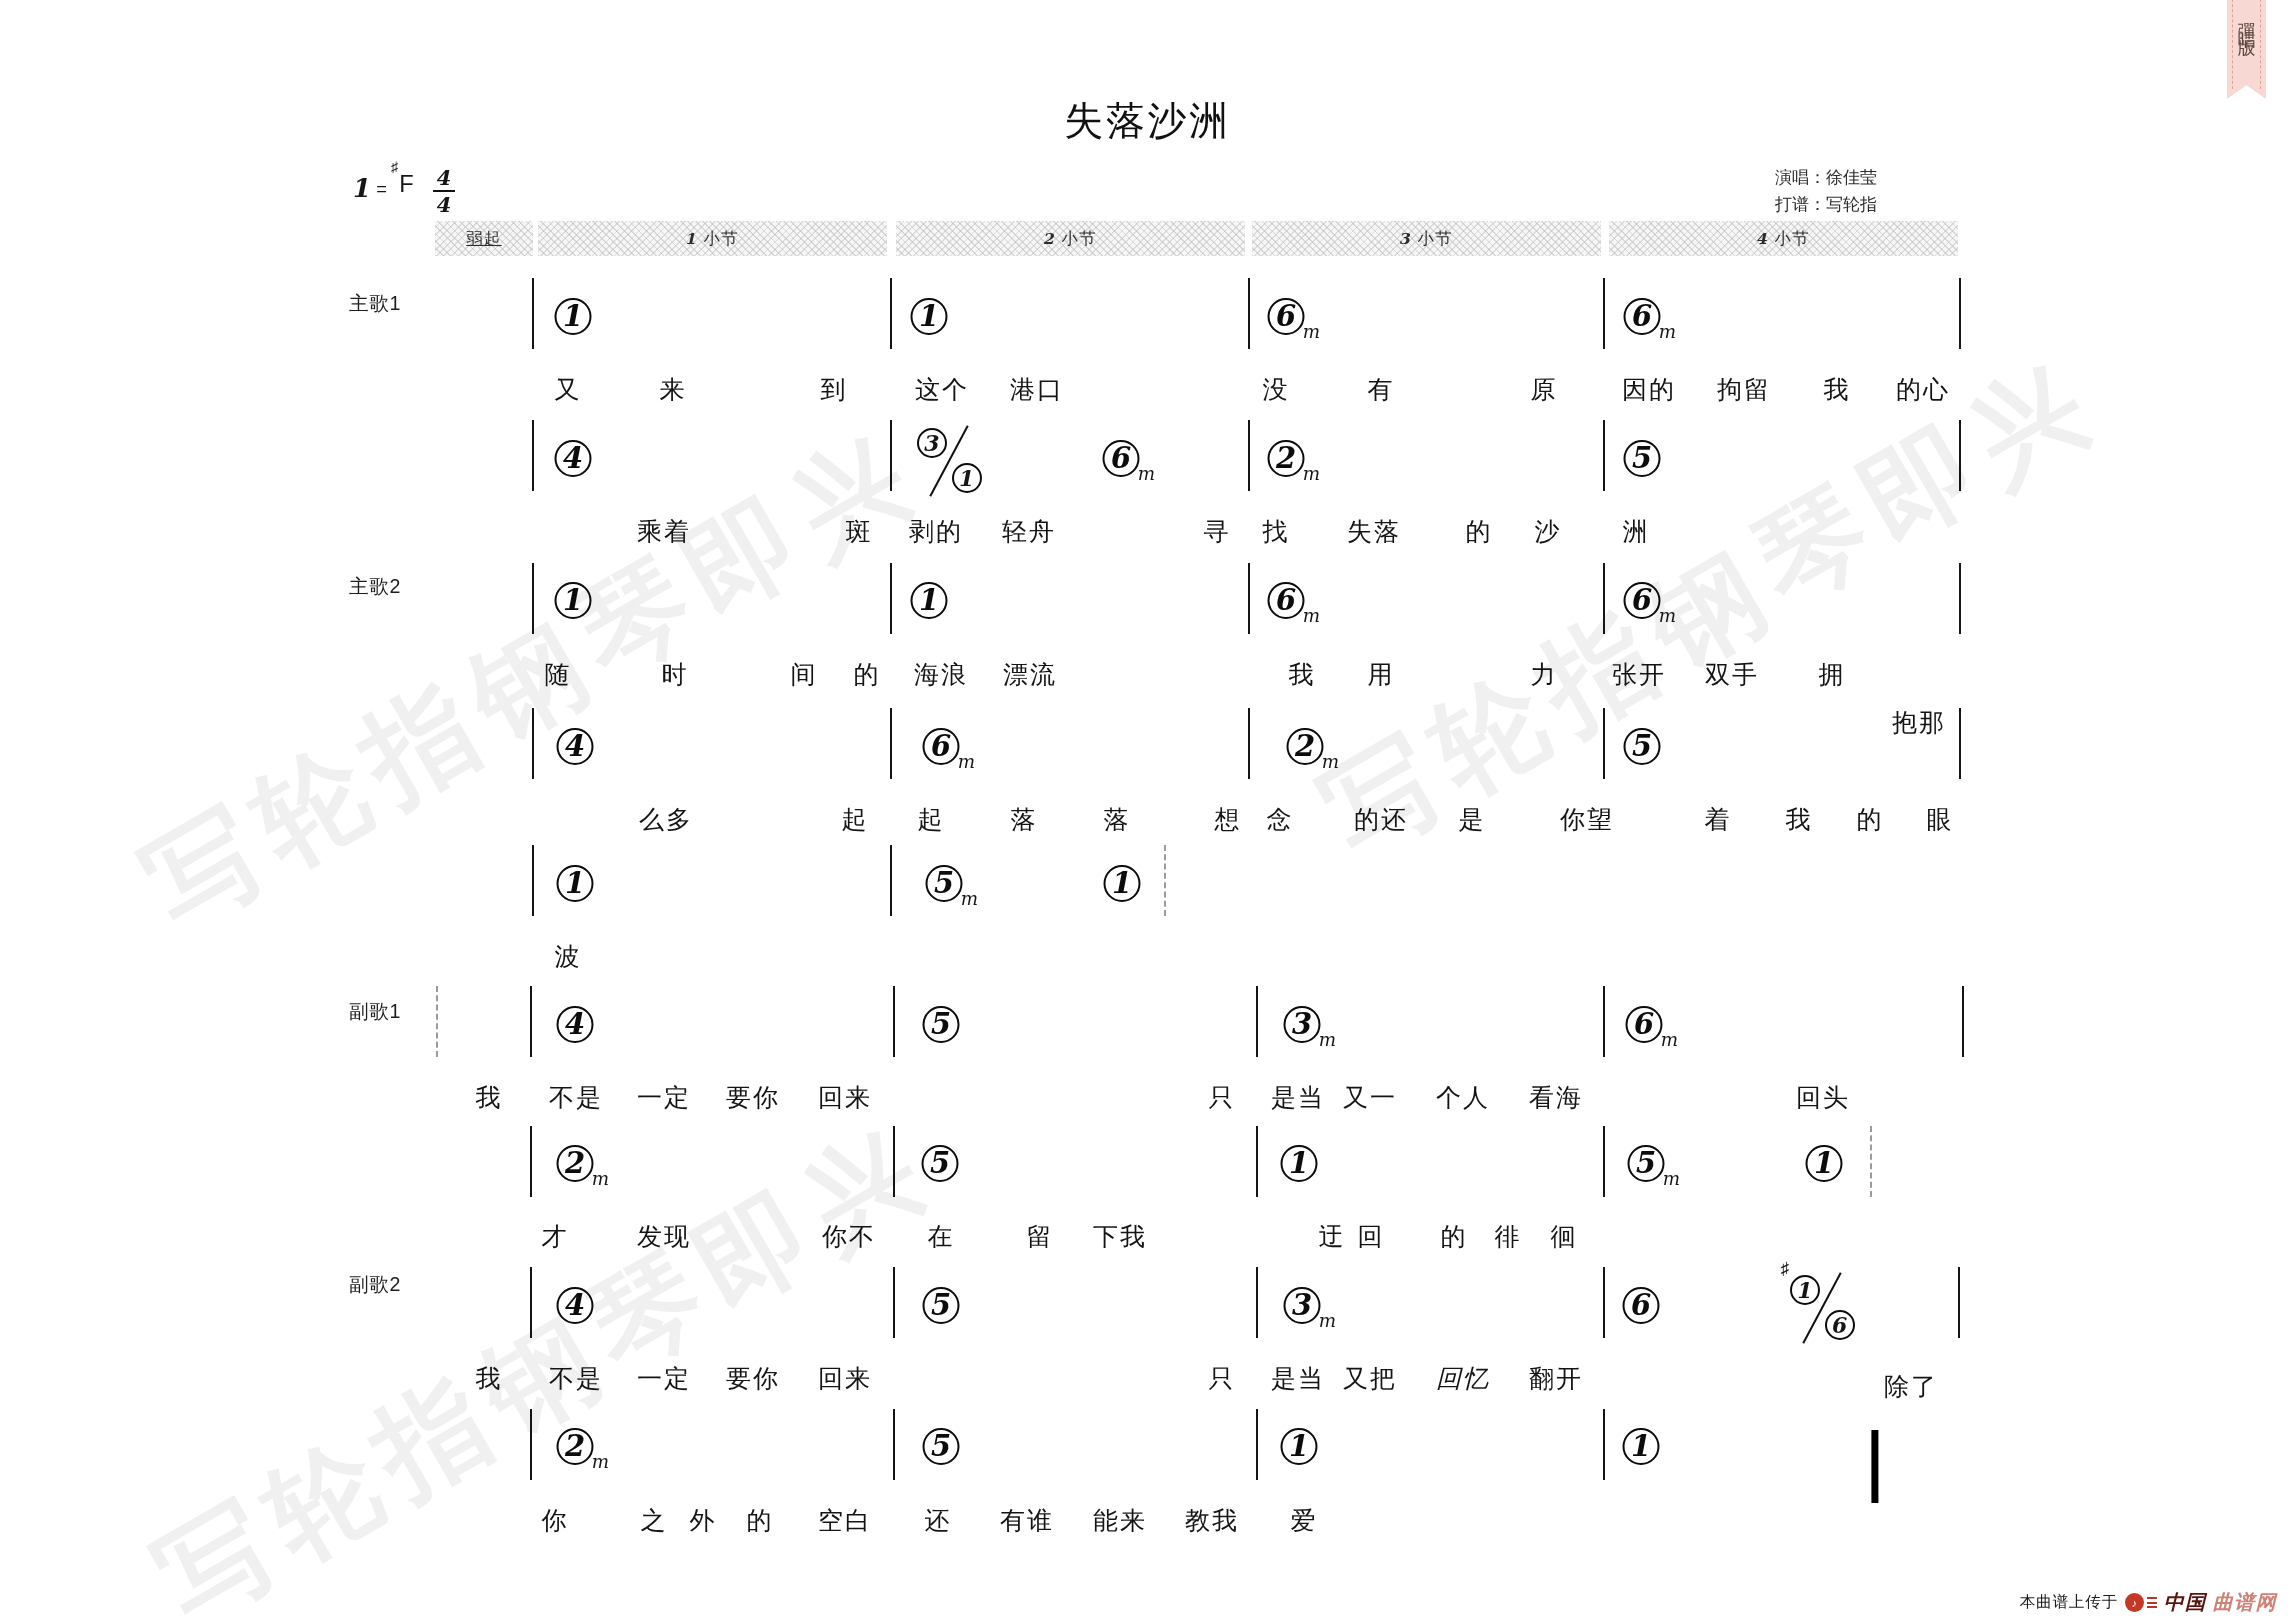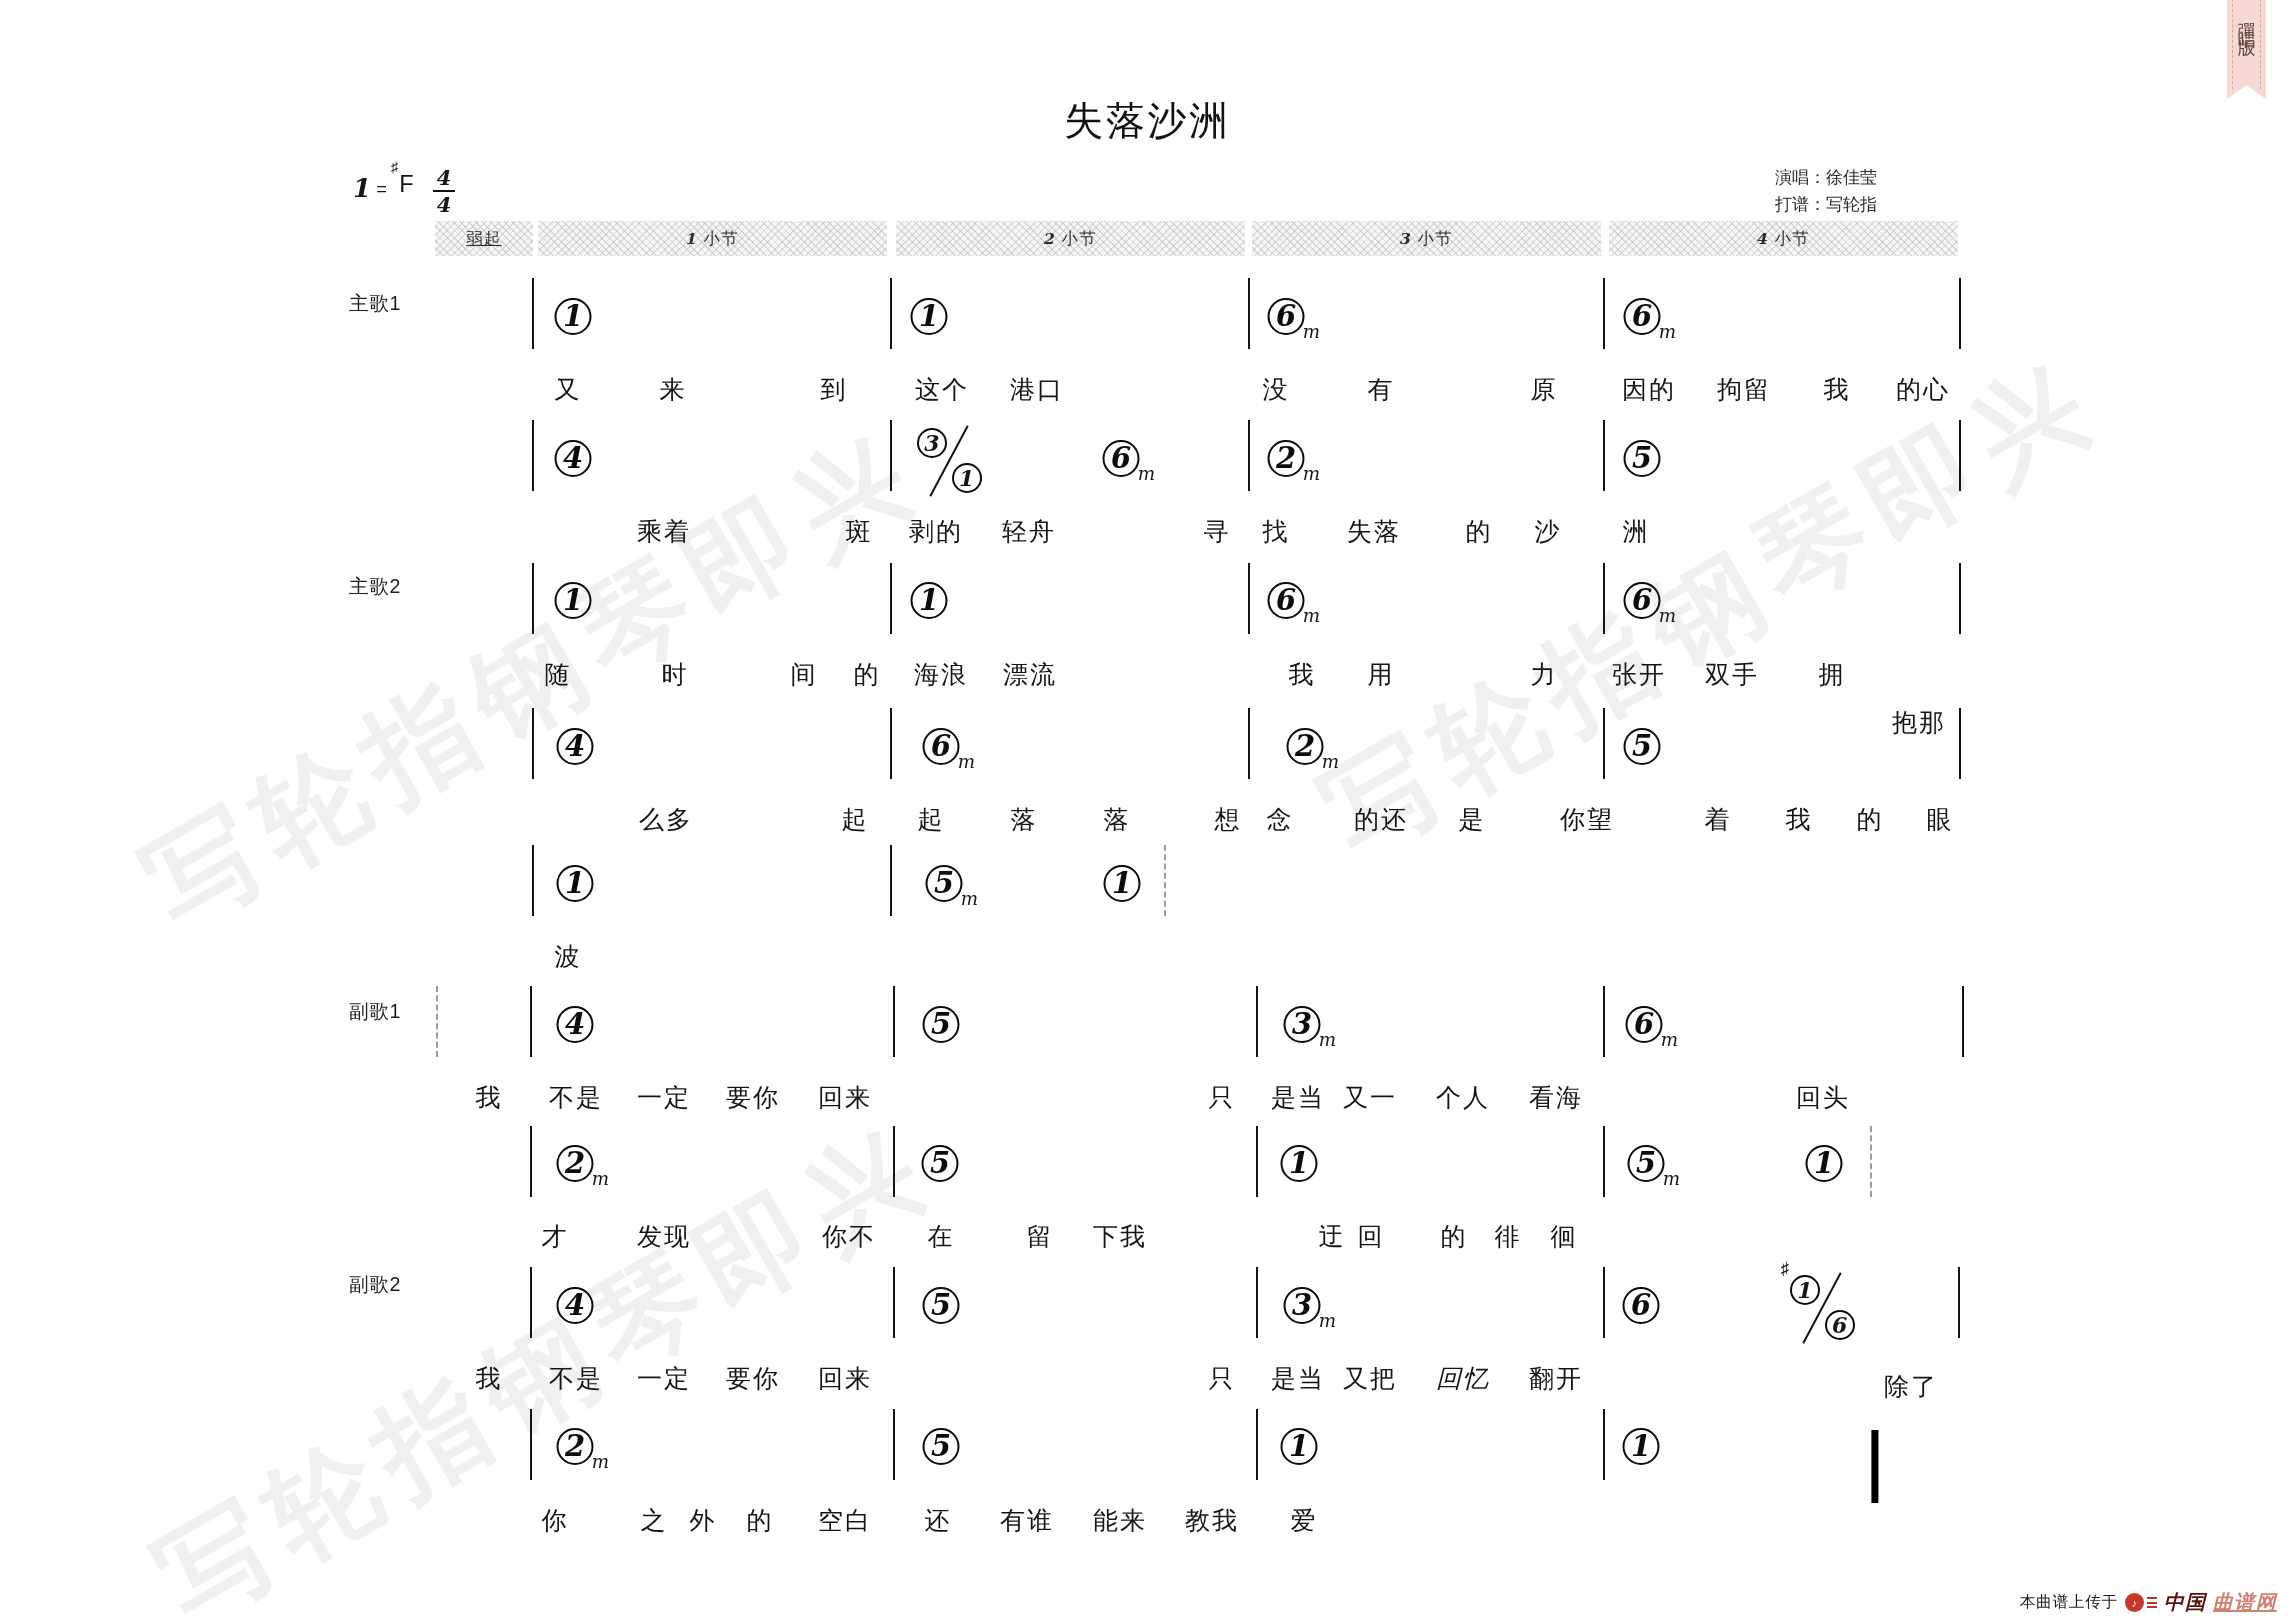--- a/index.html
+++ b/index.html
@@ -101,21 +101,21 @@
     <span class="f-prefix">本曲谱上传于</span>
     <span class="f-logo">
       <span class="f-circle" id="f-circle" style="background: rgb(197, 55, 38);">♪</span>
       <span class="f-bars" id="f-bars">
           <span style="background: rgb(181, 55, 42);"></span>
           <span style="background: rgb(181, 55, 42);"></span>
           <span style="background: rgb(181, 55, 42);"></span>
         </span>
     </span>
     <span class="f-cn" id="f-cn" style="color: rgb(90, 18, 12);">中国</span>
-    <span class="f-net" id="f-net" style="color: rgb(207, 130, 118); text-decoration: underline;">曲谱网</span>
+    <span class="f-net" id="f-net" style="color: rgb(207, 130, 118);">曲谱网</span>
   </div>
 
 <div class="wm" style="left: 157px; top: 823px; transform: rotate(-30deg);">写轮指钢琴即兴</div>
     <div class="wm" style="left: 1335px; top: 751px; transform: rotate(-30deg);">写轮指钢琴即兴</div>
     <div class="wm" style="left: 169px; top: 1517px; transform: rotate(-30deg);">写轮指钢琴即兴</div>
     <div class="hcell" style="left: 435px; top: 221px; width: 98px; height: 35px; text-decoration: underline;">
       <span>弱起</span>
     </div>
     <div class="hcell" style="left: 538px; top: 221px; width: 349px; height: 35px;">
       <i>1</i>

